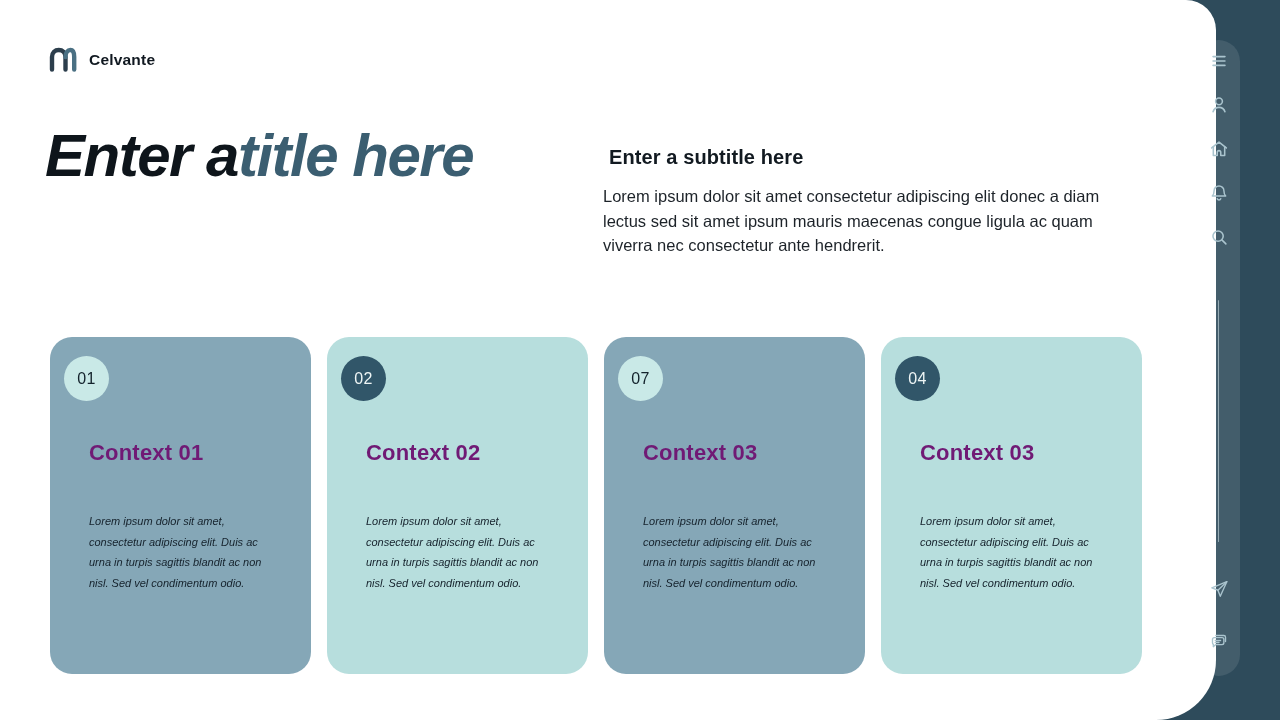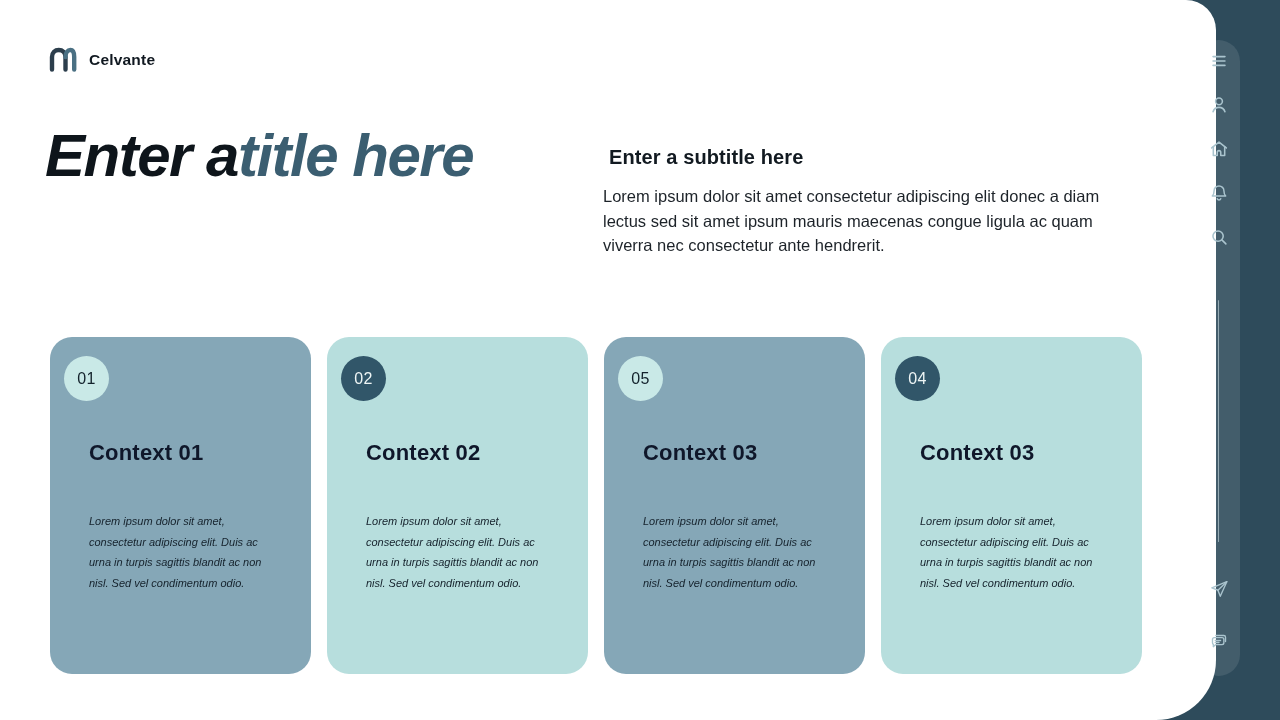--- a/index.html
+++ b/index.html
@@ -39,21 +39,21 @@
   .card--teal{background:var(--card-teal,#b7dedd);}
   .badge{
     position:absolute;left:14px;top:19px;width:45px;height:45px;border-radius:50%;
     display:flex;align-items:center;justify-content:center;
     font-size:16px;letter-spacing:.3px;
   }
   .card--blue .badge{background:var(--badge-light,#c9e9e7);color:#13222c;}
   .card--teal .badge{background:var(--badge-dark,#315669);color:var(--badge-dark-text,#eef5f5);}
   .card-title{
     position:absolute;left:39px;top:103px;margin:0;
-    font-size:22px;font-weight:600;letter-spacing:.2px;color:#0f172a;
+    font-size:22px;font-weight:600;letter-spacing:.2px;color:#701a75;
   }
   .card-body{
     position:absolute;left:39px;top:174px;margin:0;width:180px;
     font-size:11px;line-height:20.6px;color:#15222c;font-style:italic;
   }
   
   .pill{
     position:absolute;left:1197px;top:40px;width:43px;height:636px;
     border-radius:22px;background:var(--rail-pill,rgba(255,255,255,.10));
     box-sizing:border-box;display:flex;flex-direction:column;align-items:center;
@@ -101,21 +101,21 @@
         <p class="card-body">Lorem ipsum dolor sit amet, consectetur adipiscing elit. Duis ac urna in turpis sagittis blandit ac non nisl. Sed vel condimentum odio.</p>
       </article>
 
       <article class="card card--teal">
         <div class="badge">02</div>
         <h3 class="card-title">Context 02</h3>
         <p class="card-body">Lorem ipsum dolor sit amet, consectetur adipiscing elit. Duis ac urna in turpis sagittis blandit ac non nisl. Sed vel condimentum odio.</p>
       </article>
 
       <article class="card card--blue">
-        <div class="badge">05</div>
+        <div class="badge">07</div>
         <h3 class="card-title">Context 03</h3>
         <p class="card-body">Lorem ipsum dolor sit amet, consectetur adipiscing elit. Duis ac urna in turpis sagittis blandit ac non nisl. Sed vel condimentum odio.</p>
       </article>
 
       <article class="card card--teal">
         <div class="badge">04</div>
         <h3 class="card-title">Context 03</h3>
         <p class="card-body">Lorem ipsum dolor sit amet, consectetur adipiscing elit. Duis ac urna in turpis sagittis blandit ac non nisl. Sed vel condimentum odio.</p>
       </article>
 

